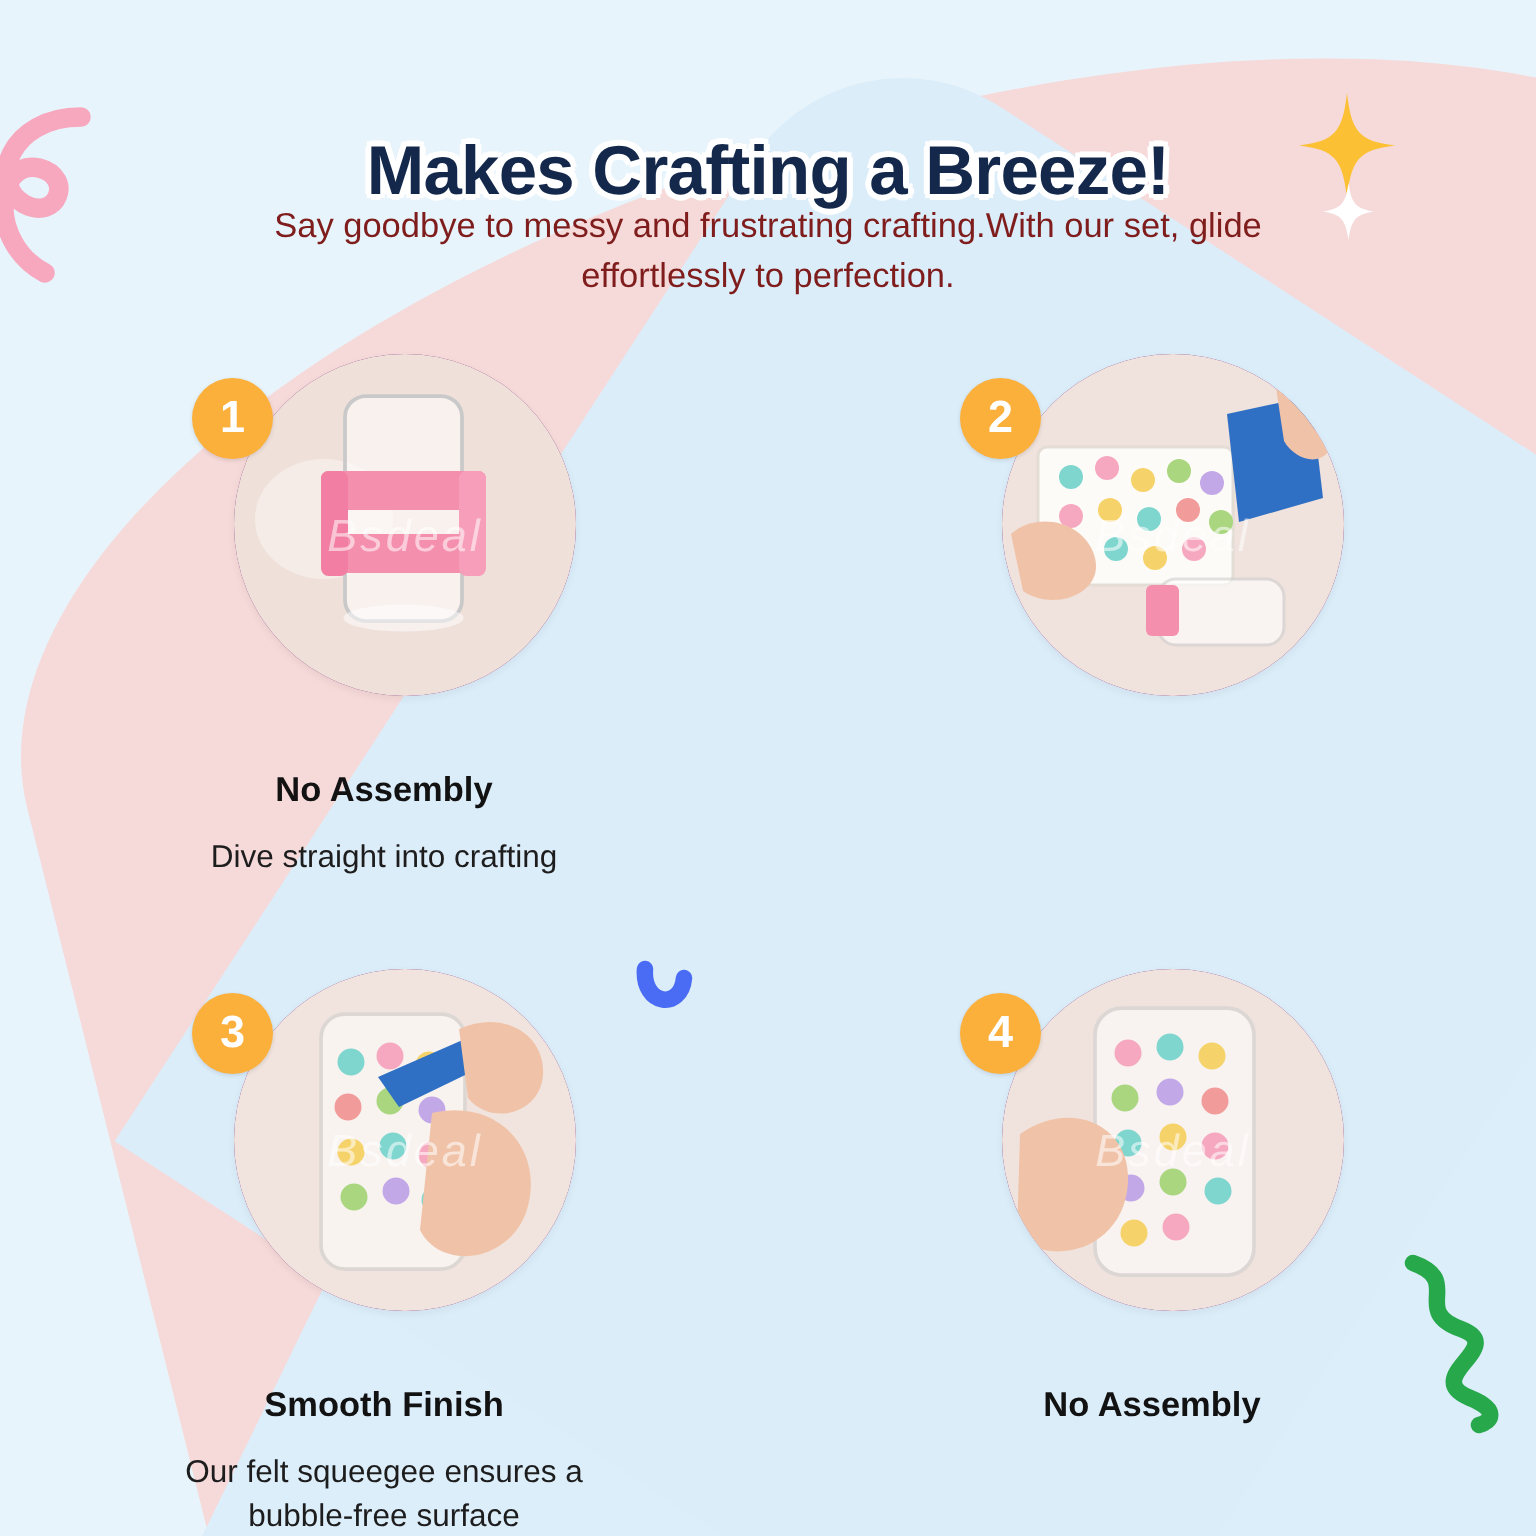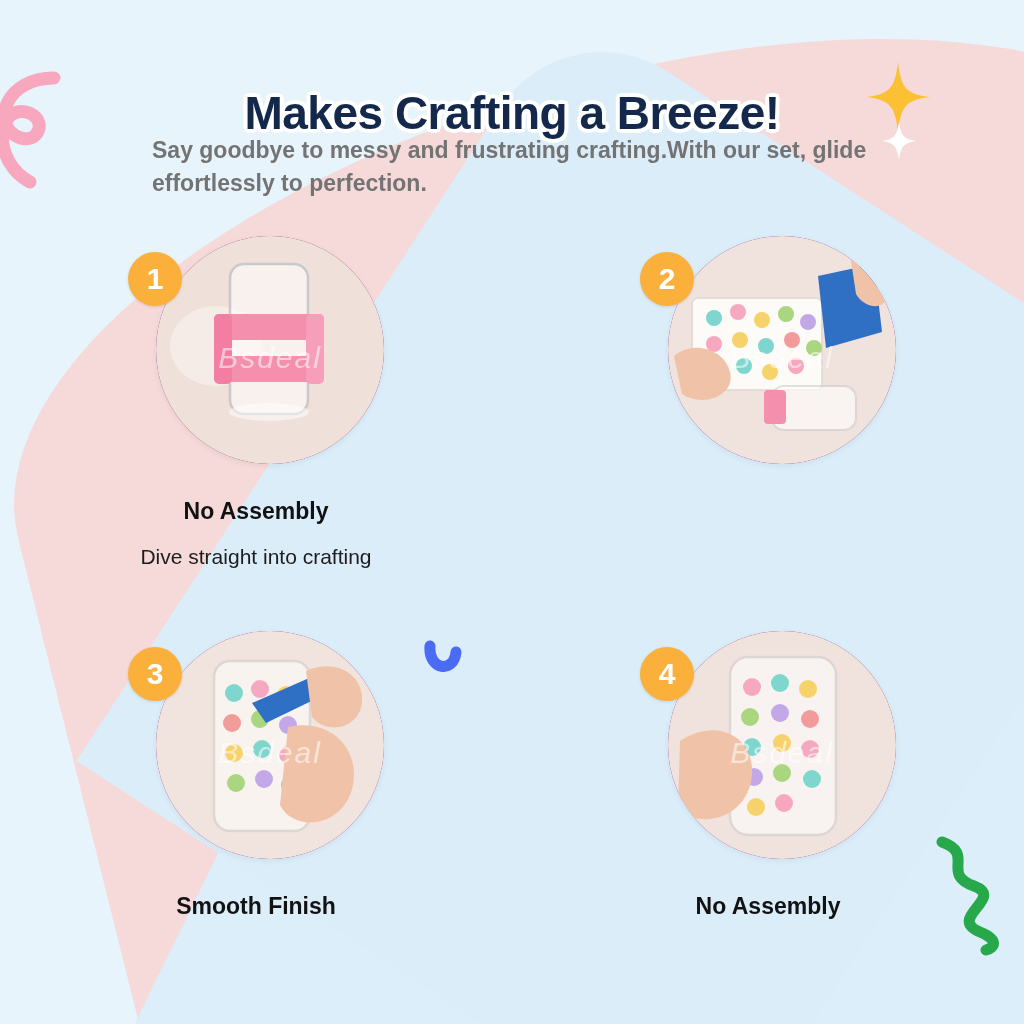--- a/index.html
+++ b/index.html
@@ -79,25 +79,24 @@
       -4px  0   0 #ffffff,  4px  0   0 #ffffff,
        0   -4px 0 #ffffff,  0    4px 0 #ffffff;
     margin-top: 44px;
   }
   .subhead {
     position: absolute;
     top: 134px;
     left: 50%;
     transform: translateX(-50%);
     width: 720px;
-    text-align: left;
+    text-align: center;
     font-size: 23px;
     line-height: 1.42;
-    color: #737373;
-    font-weight: bold;
+    color: #7f1d1d;
   }
 
   
   .steps {
     position: absolute;
     top: 236px;
     left: 0;
     width: 1024px;
     display: grid;
     grid-template-columns: 1fr 1fr;
@@ -148,21 +147,21 @@
     color: #ffffff;
     font-size: 30px;
     font-weight: bold;
     display: flex;
     align-items: center;
     justify-content: center;
     z-index: 5;
     box-shadow: 0 1px 3px rgba(0,0,0,0.12);
   }
   .cap-title {
-    margin-top: 22px;
+    margin-top: 37px;
     font-size: 23px;
     font-weight: bold;
     color: #121212;
     text-align: left;
   }
   .cap-sub {
     margin-top: 18px;
     font-size: 21px;
     line-height: 1.35;
     color: #1d1d1d;
@@ -304,20 +303,21 @@
               <path d="M96 72 L160 44 L172 62 L110 92 Z" fill="#2f6fc4"></path>
               <path d="M150 40 C 176 28, 204 40, 206 66 C 208 96, 172 106, 156 86 Z" fill="#f0c3a8"></path>
               <path d="M132 96 C 176 86, 206 120, 196 158 C 186 196, 138 202, 124 174 Z" fill="#f0c3a8"></path>
             </svg>
           </div>
           <div class="wm">Bsdeal</div>
         </div>
         <div class="badge">3</div>
       </div>
       <div class="cap-title">Smooth Finish</div>
+      <div class="cap-sub">Our felt squeegee ensures a bubble-free surface</div>
     </div>
 
     <div class="step">
       <div class="photo-wrap">
         <div class="photo">
           <div class="photo-inner">
             <svg width="228" height="228" viewBox="0 0 228 228">
               <rect x="0" y="0" width="228" height="228" fill="#f0e3dd"></rect>
               <rect x="62" y="26" width="106" height="178" rx="18" fill="#ffffff" opacity="0.55" stroke="#cdcdcd" stroke-width="2.5"></rect>
               <g>

